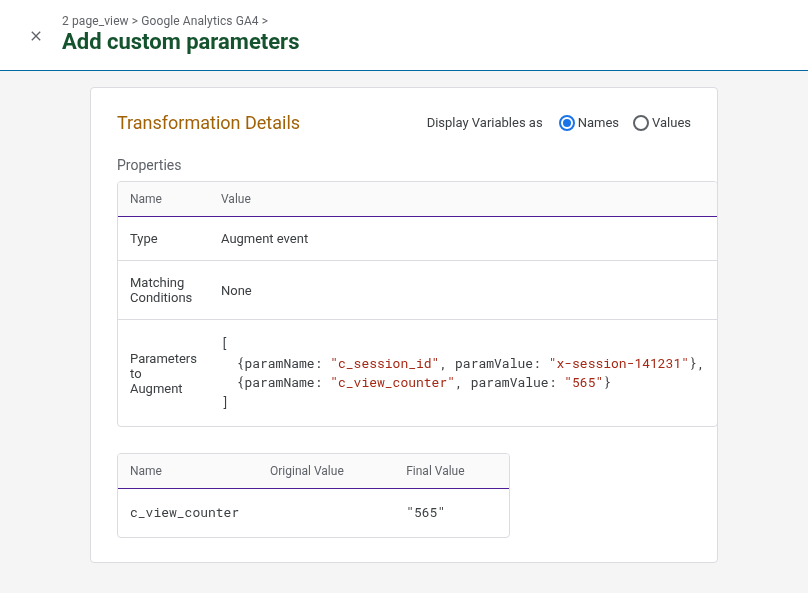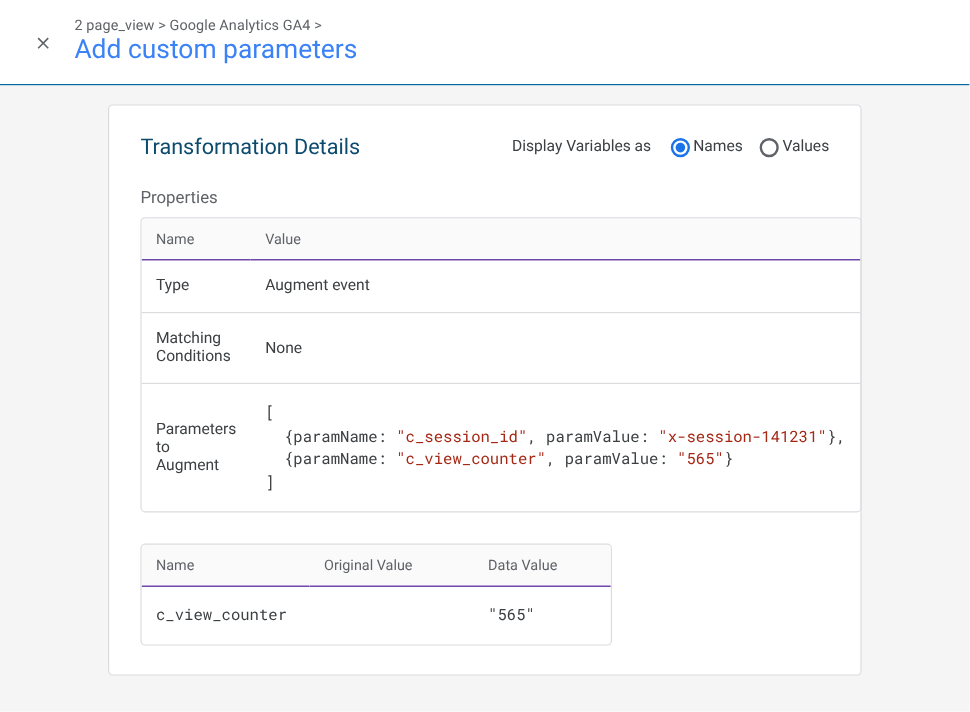--- a/index.html
+++ b/index.html
@@ -29,22 +29,22 @@
     }
     .close-btn svg { width: 16px; height: 16px; }
     .header-text { flex: 1; }
     .breadcrumb {
       font-size: 12px;
       color: #5f6368;
       letter-spacing: 0.1px;
     }
     .title {
       font-size: 22px;
-      font-weight: 400;
-      color: #3b82f6;
+      font-weight: 700;
+      color: #14532d;
       margin-top: 1px;
     }
     .page {
       padding: 16px;
     }
     .card {
       background: #fff;
       border: 1px solid #dadce0;
       border-radius: 4px;
       margin: 0 74px;
@@ -52,21 +52,21 @@
     }
     .card-head {
       display: flex;
       justify-content: space-between;
       align-items: center;
       margin-bottom: 24px;
     }
     .card-title {
       font-size: 18px;
       font-weight: 400;
-      color: #0c4a6e;
+      color: #a16207;
     }
     .radio-group {
       display: flex;
       align-items: center;
       gap: 14px;
       font-size: 13px;
       color: #3c4043;
     }
     .radio-label { margin-right: 2px; }
     .radio {
@@ -196,21 +196,21 @@
 ]</span></td>
         </tr>
       </tbody>
     </table>
 
     <table class="tbl ed">
       <thead>
         <tr>
           <th>Name</th>
           <th>Original Value</th>
-          <th>Data Value</th>
+          <th>Final Value</th>
         </tr>
       </thead>
       <tbody>
         <tr>
           <td class="name-cell code">c_view_counter</td>
           <td class="code"></td>
           <td class="code s">"565"</td>
         </tr>
 
       </tbody>

